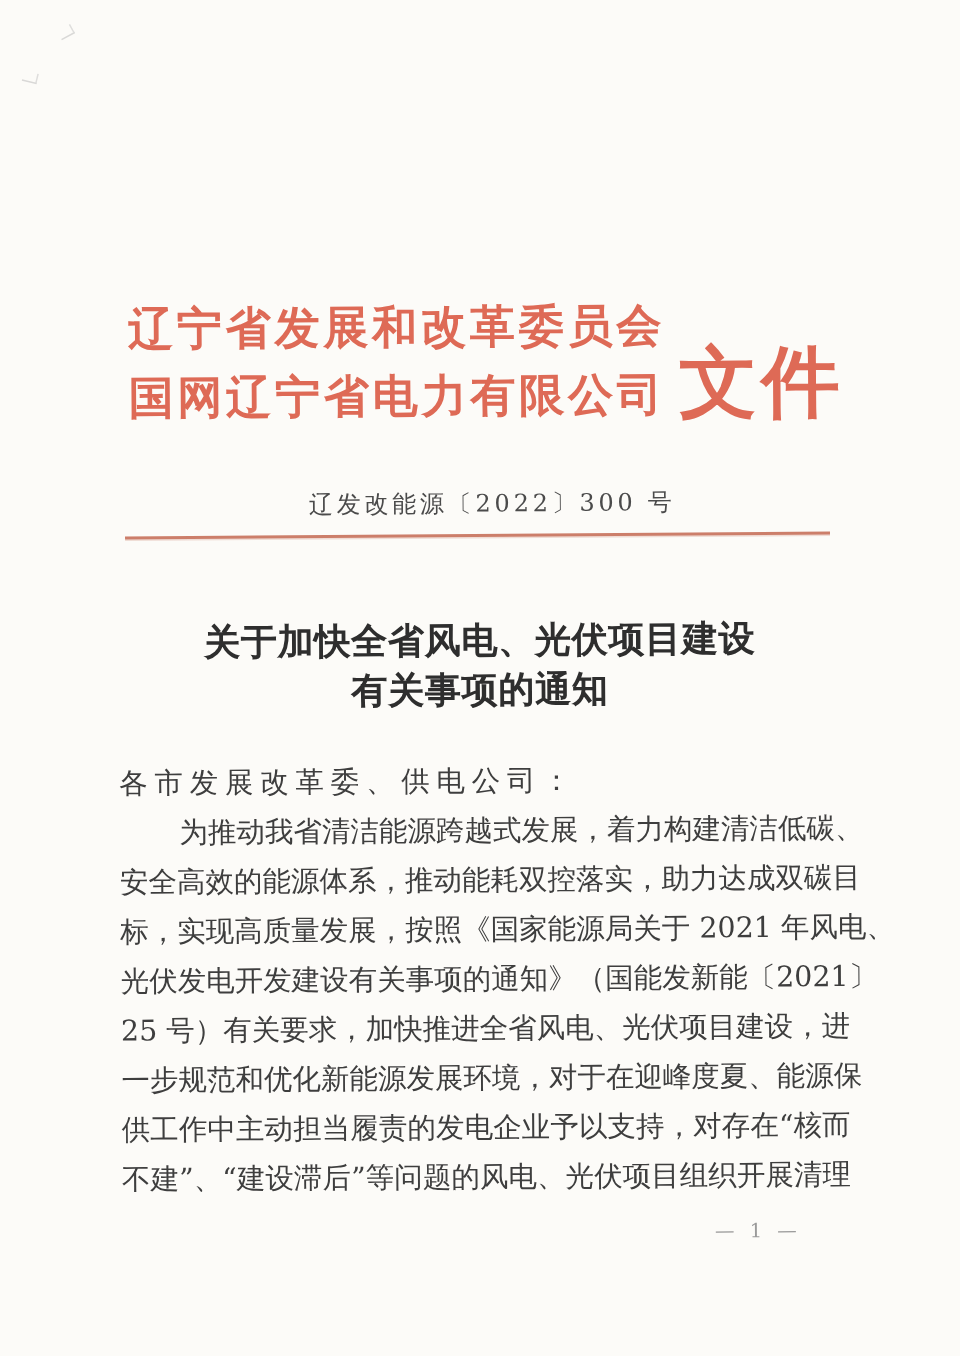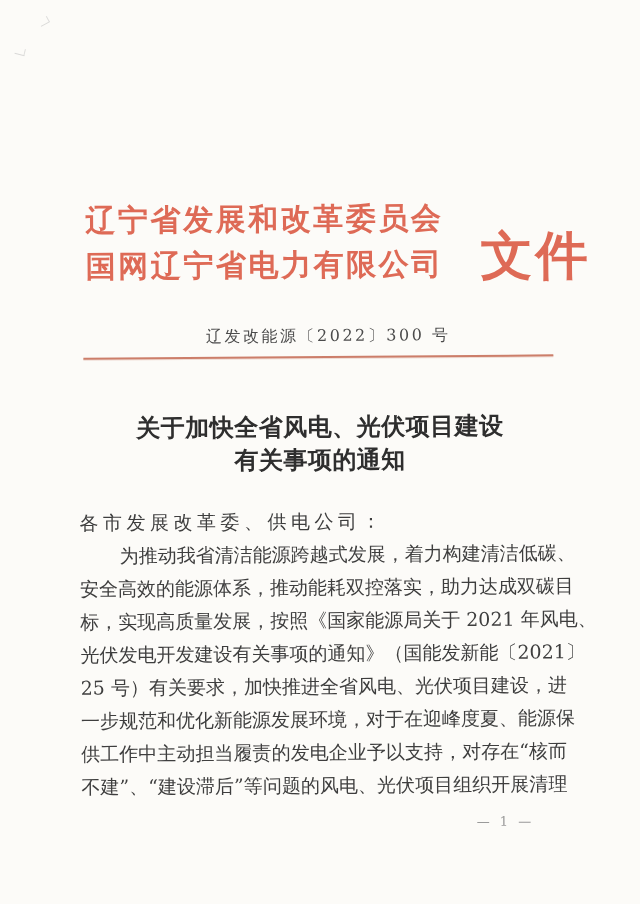--- a/index.html
+++ b/index.html
@@ -47,21 +47,21 @@
     line-height: 46px;
     white-space: nowrap;
   }
   .org-line {
     text-align: justify;
     text-align-last: justify;
     letter-spacing: 2.4px;
   }
   .doc-type {
     position: absolute;
-    left: 482px;
+    left: 454px;
     top: 226px;
     color: #de6a56;
     font-family: "DejaVu Sans", "Liberation Sans", sans-serif;
     font-weight: 700;
     font-size: 52px;
     line-height: 62px;
     letter-spacing: 3px;
     white-space: nowrap;
   }
   .doc-number {

